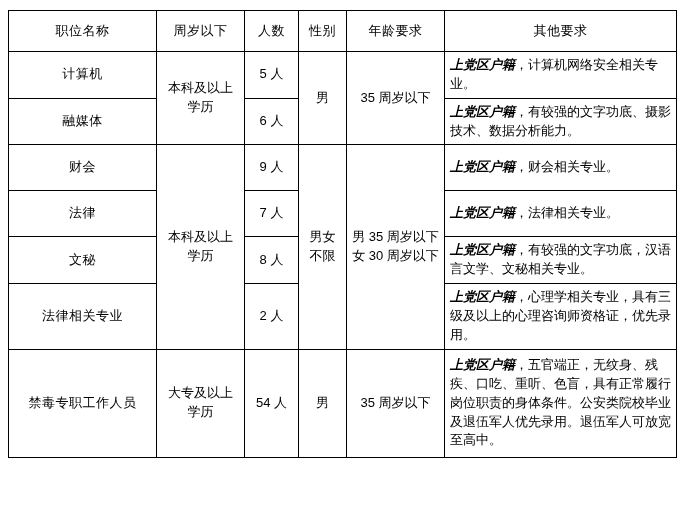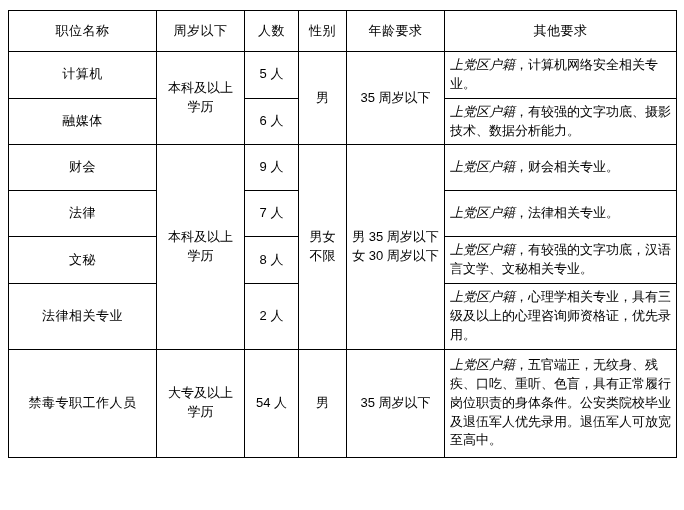--- a/index.html
+++ b/index.html
@@ -49,21 +49,21 @@
     text-align: center;
   }
   td.num-cell {
     text-align: center;
   }
   td.other-cell {
     text-align: left;
     line-height: 1.6;
   }
   .hukou {
-    font-weight: normal;
+    font-weight: bold;
     font-style: italic;
   }
   
   col.c1 { width: 148px; }
   col.c2 { width: 88px; }
   col.c3 { width: 54px; }
   col.c4 { width: 48px; }
   col.c5 { width: 98px; }
   col.c6 { width: 232px; }
 </style>

